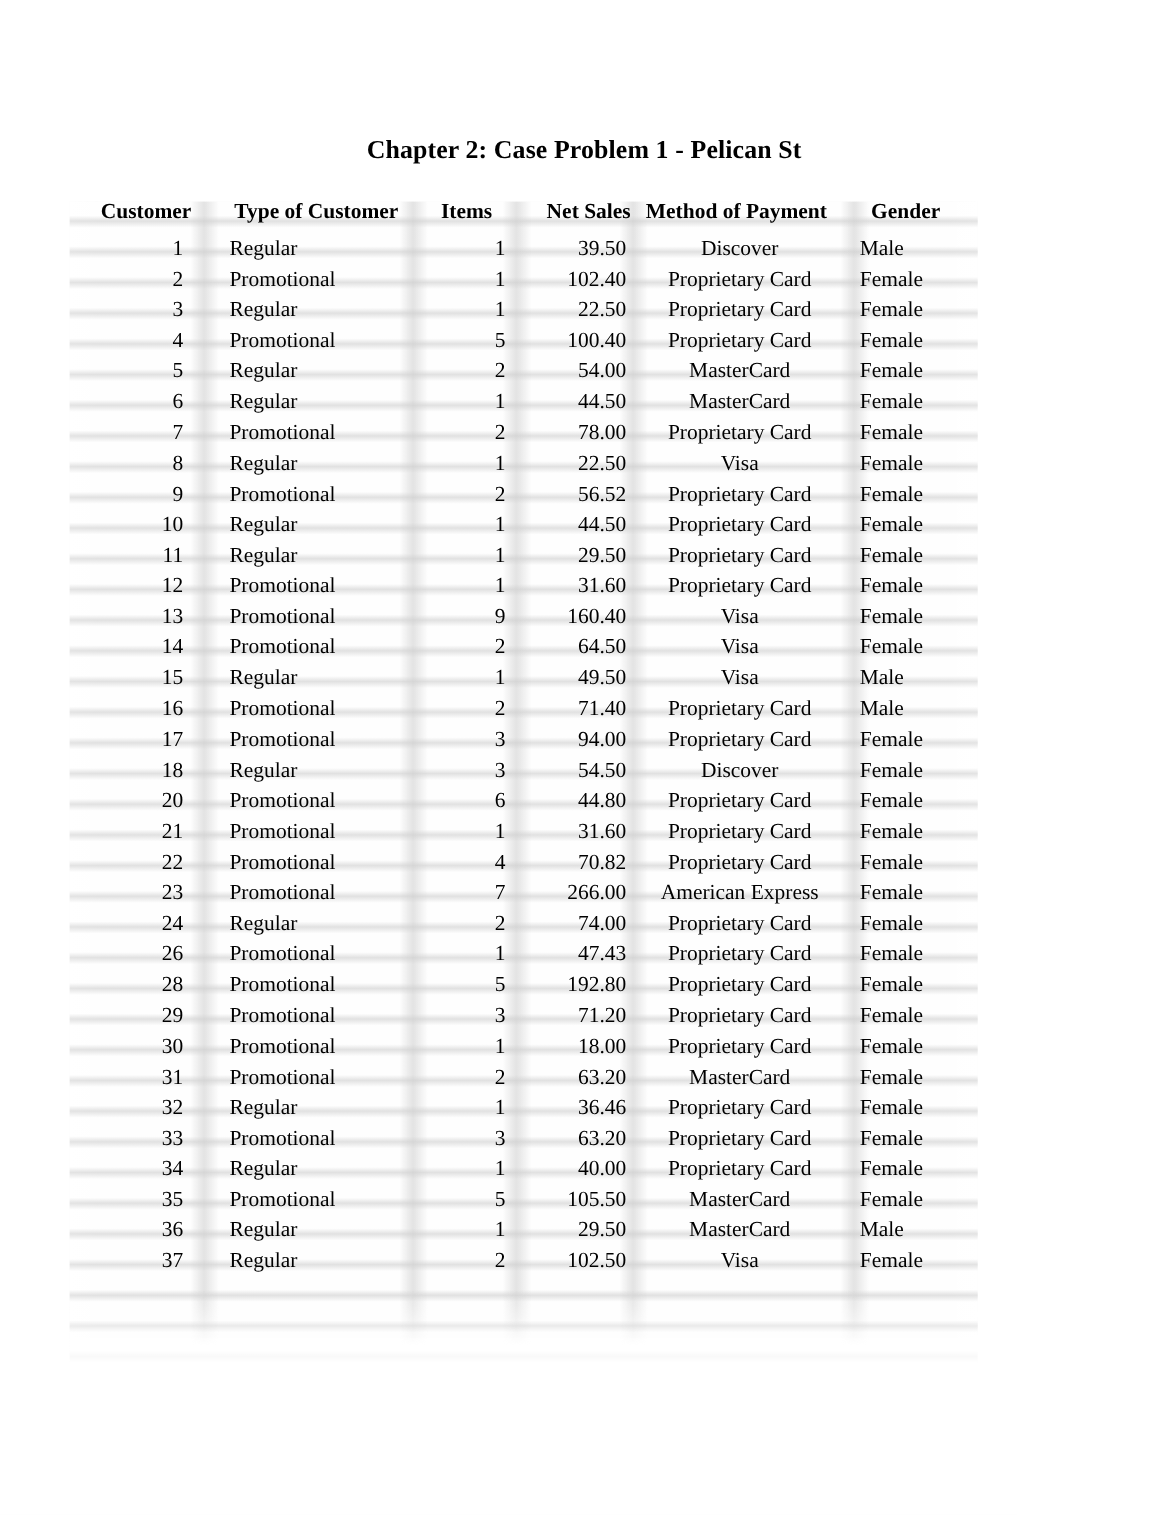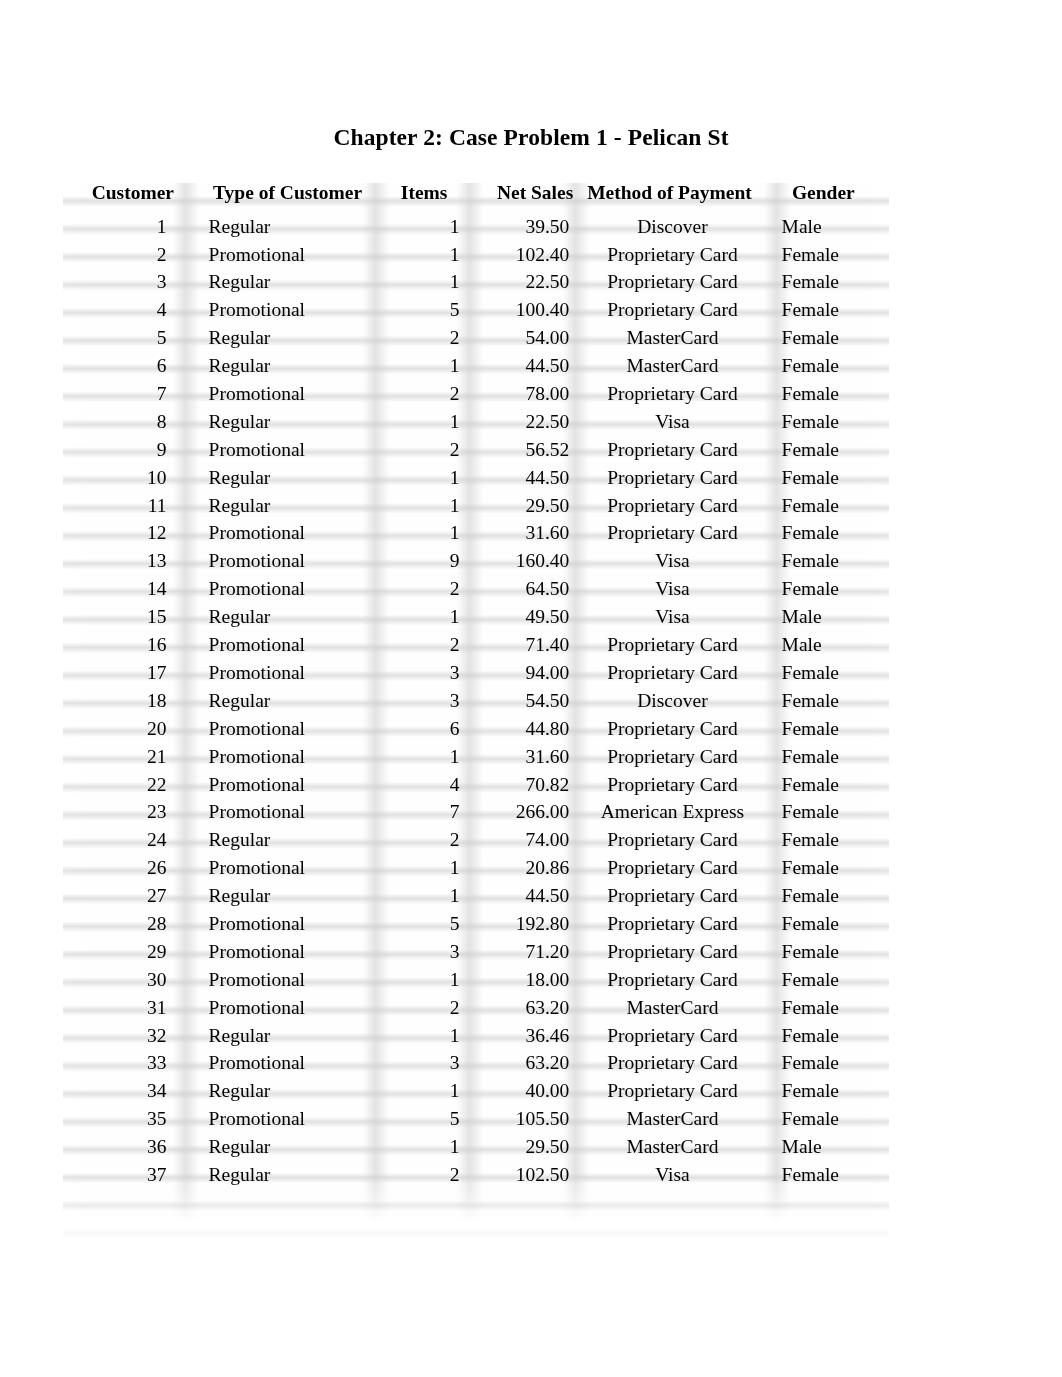--- a/index.html
+++ b/index.html
@@ -336,29 +336,21 @@
             <td class="c-type">Regular</td>
             <td class="c-items">2</td>
             <td class="c-sales">74.00</td>
             <td class="c-method">Proprietary Card</td>
             <td class="c-gender">Female</td>
           </tr>
           <tr>
             <td class="c-customer">26</td>
             <td class="c-type">Promotional</td>
             <td class="c-items">1</td>
-            <td class="c-sales">20.86</td>
-            <td class="c-method">Proprietary Card</td>
-            <td class="c-gender">Female</td>
-          </tr>
-          <tr>
-            <td class="c-customer">27</td>
-            <td class="c-type">Regular</td>
-            <td class="c-items">1</td>
-            <td class="c-sales">44.50</td>
+            <td class="c-sales">47.43</td>
             <td class="c-method">Proprietary Card</td>
             <td class="c-gender">Female</td>
           </tr>
           <tr>
             <td class="c-customer">28</td>
             <td class="c-type">Promotional</td>
             <td class="c-items">5</td>
             <td class="c-sales">192.80</td>
             <td class="c-method">Proprietary Card</td>
             <td class="c-gender">Female</td>

